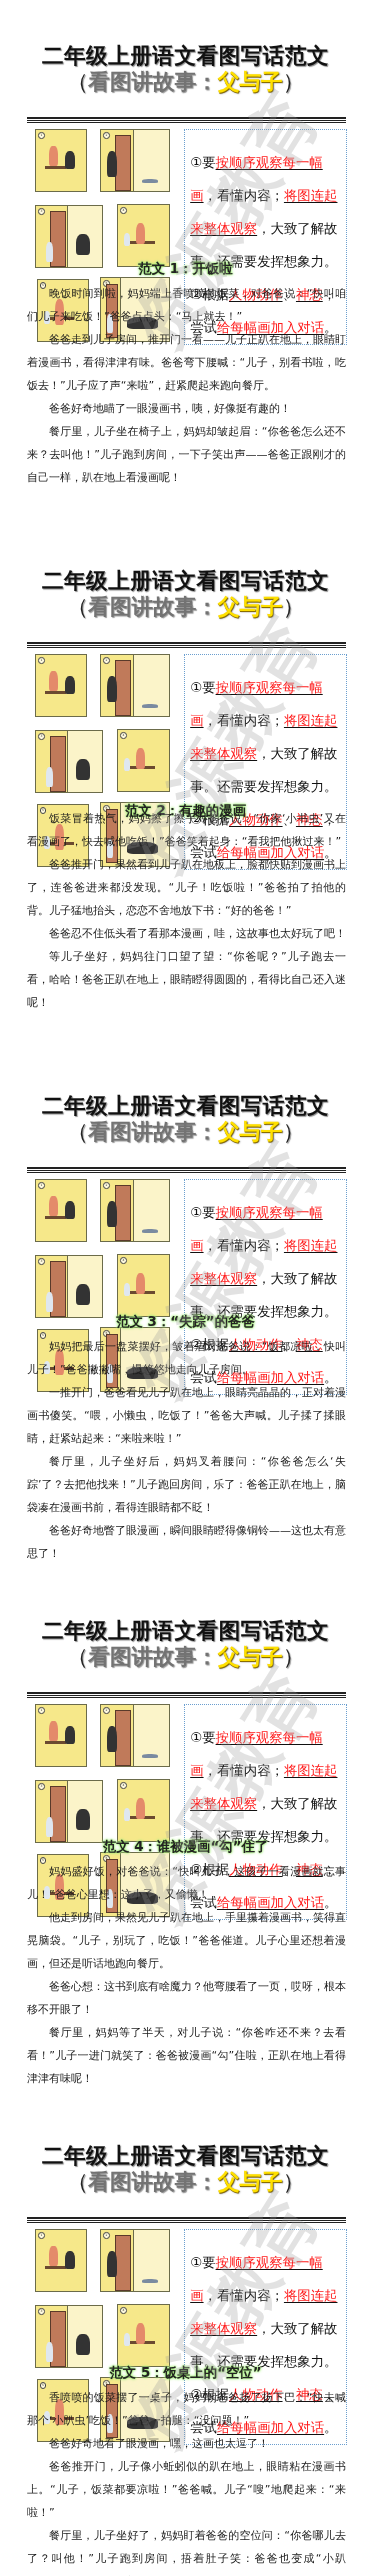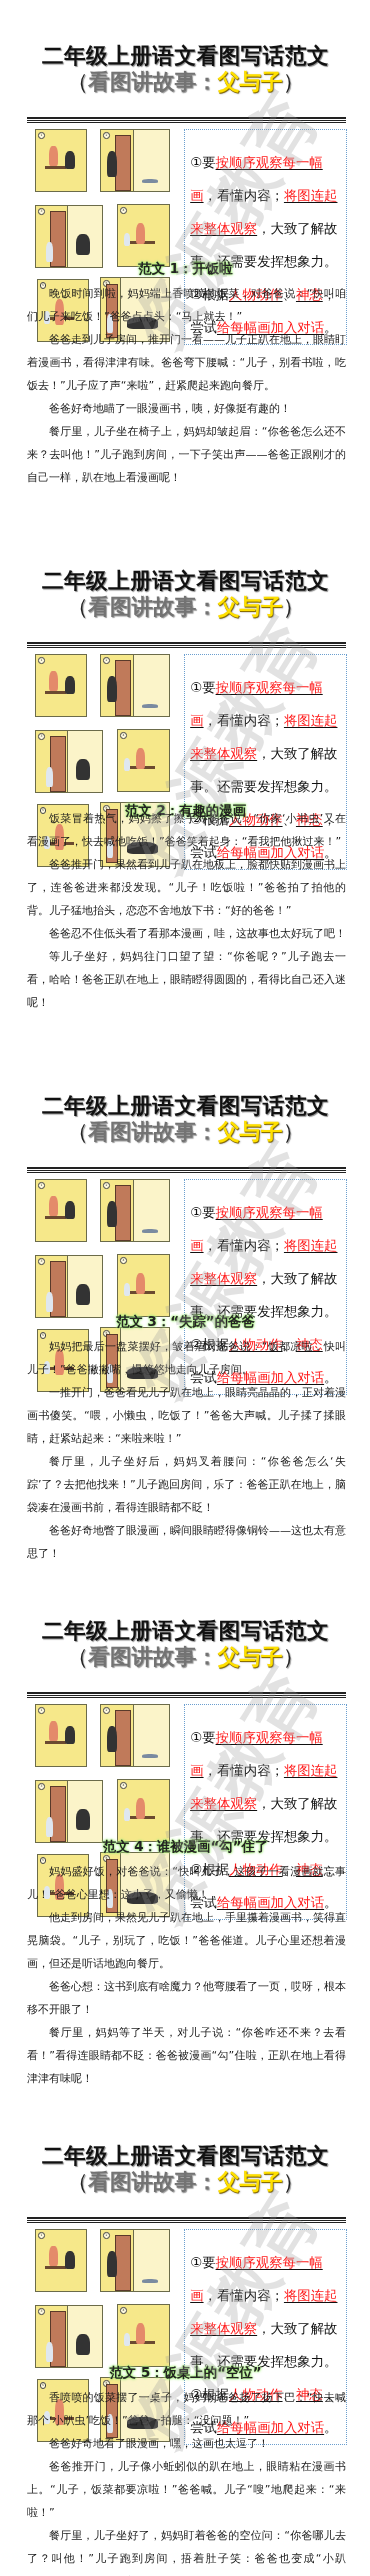--- a/index.html
+++ b/index.html
@@ -311,21 +311,21 @@
       <div class="guide-line"><span>事。还需要发挥想象力。</span></div>
       <div class="guide-line"><span>②根据</span><span class="hl">人物动作</span><span>、</span><span class="hl">神态</span><span>，</span></div>
       <div class="guide-line"><span>尝试</span><span class="hl">给每幅画加入对话</span><span>。</span></div>
     </div>
 
     <div class="essay-title" style="top: 263px;">范文 4：谁被漫画“勾”住了</div>
     <div class="essay" style="top: 285px;">
         <p>妈妈盛好饭，对爸爸说：“快叫儿子，这孩子一看漫画就忘事儿！”爸爸心里想：这小子，又偷懒！</p>
         <p>他走到房间，果然见儿子趴在地上，手里攥着漫画书，笑得直晃脑袋。“儿子，别玩了，吃饭！”爸爸催道。儿子心里还想着漫画，但还是听话地跑向餐厅。</p>
         <p>爸爸心想：这书到底有啥魔力？他弯腰看了一页，哎呀，根本移不开眼了！</p>
-        <p>餐厅里，妈妈等了半天，对儿子说：“你爸咋还不来？去看看！”看得连眼睛都不眨：爸爸被漫画“勾”住啦，正趴在地上看得津津有味呢！</p>
+        <p>餐厅里，妈妈等了半天，对儿子说：“你爸咋还不来？去看看！”儿子一进门就笑了：爸爸被漫画“勾”住啦，正趴在地上看得津津有味呢！</p>
       </div>
 
     <div class="watermark" style="left:111px;top:319px;">资源教育</div>
   </section>
 
   <section class="page">
     <div class="main-title">二年级上册语文看图写话范文</div>
     <div class="sub-title">
       <span class="paren">（</span><span class="red">看图讲故事：</span><span class="yellow">父与子</span><span class="paren">）</span>
     </div>

